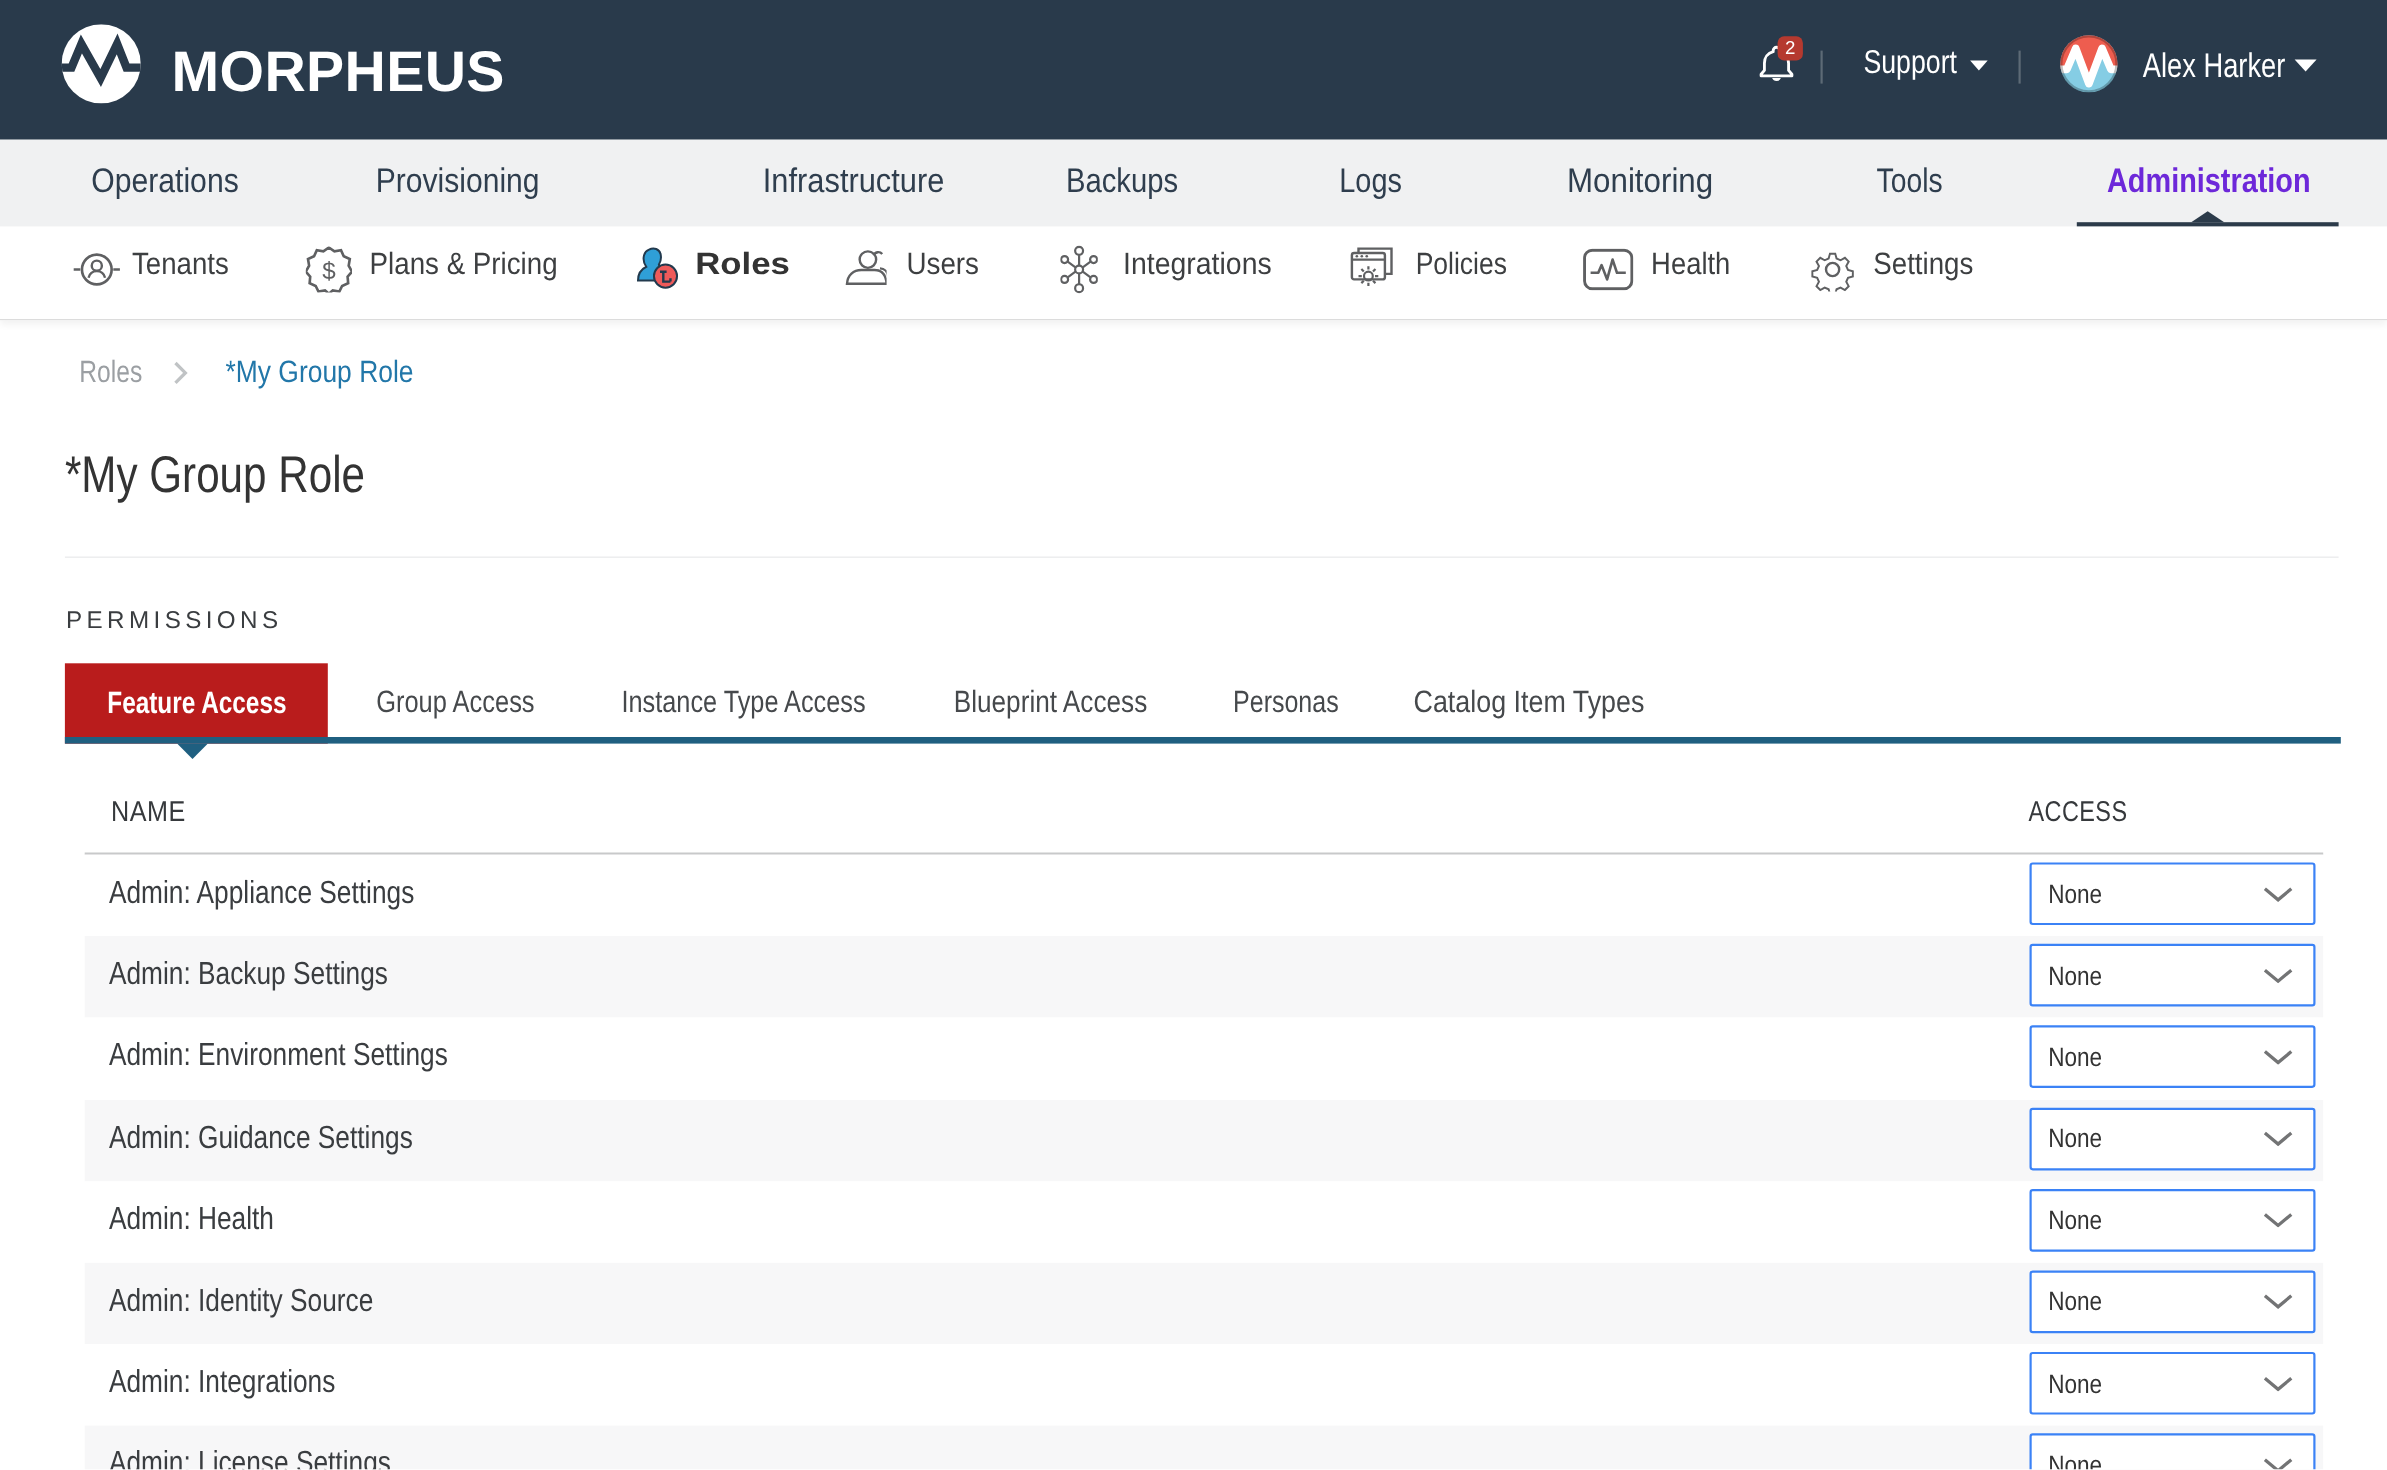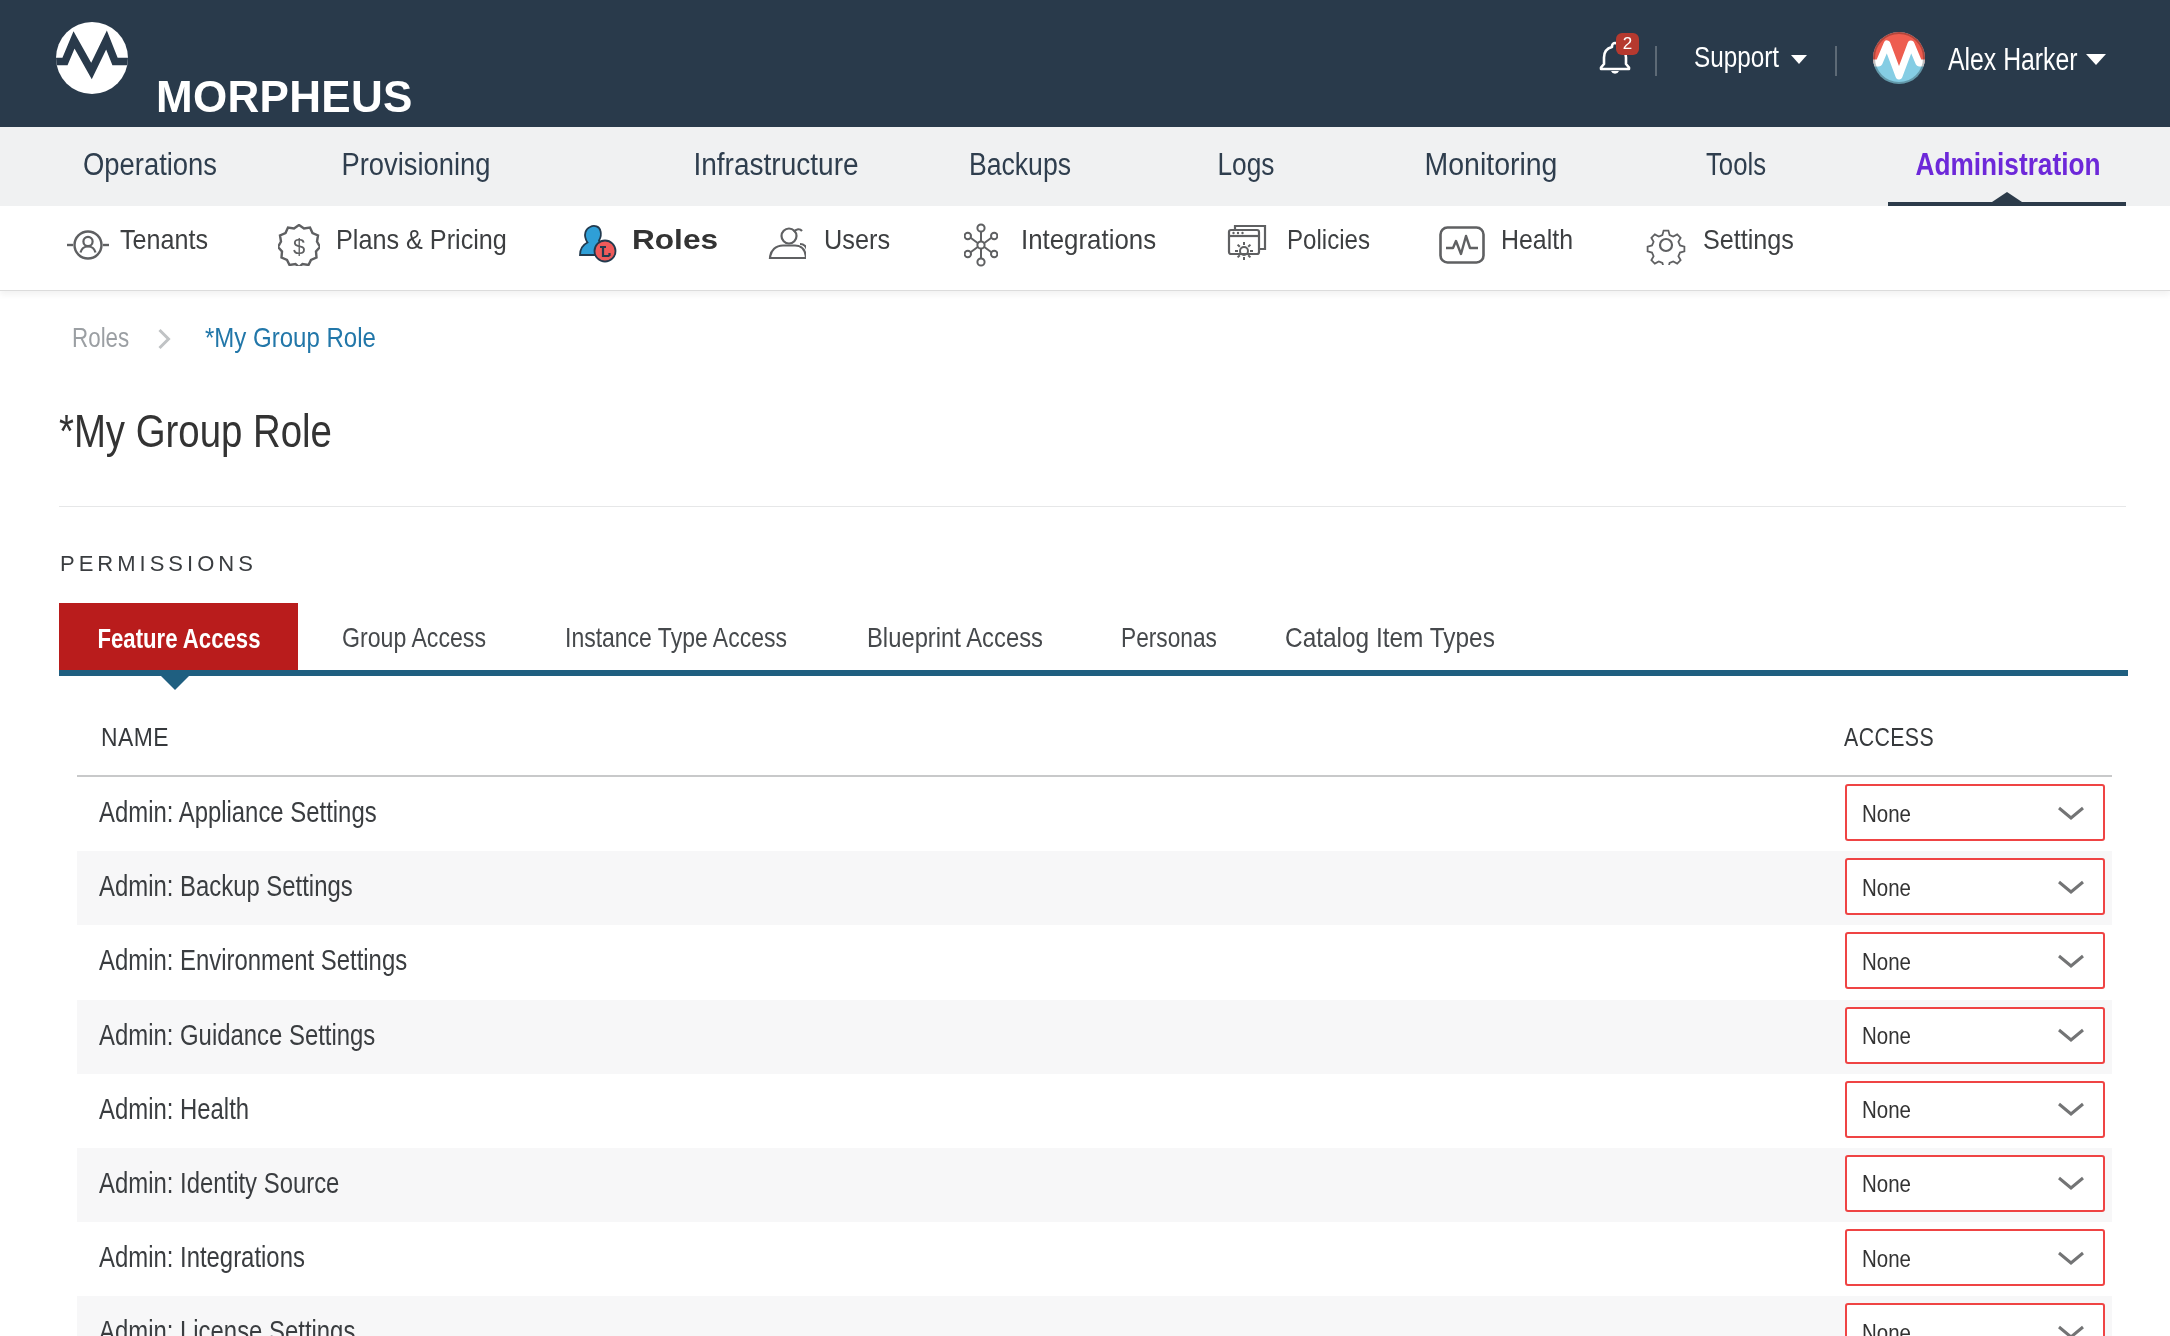--- a/index.html
+++ b/index.html
@@ -2,21 +2,21 @@
 <html><head>
 <meta charset="utf-8">
 <style>
 * { margin:0; padding:0; box-sizing:border-box; }
 html,body { width:2170px; height:1336px; background:#fff; font-family:"Liberation Sans", sans-serif; overflow:hidden; }
 #page { position:relative; width:2170px; height:1336px; background:#fff; overflow:hidden; }
 
 
 #topbar { position:absolute; left:0; top:0; width:2170px; height:127px; background:#293a4b; }
 #logo { position:absolute; left:56px; top:22px; }
-#brand { position:absolute; left:156px; top:36px; font-size:44px; font-weight:bold; color:#fff; letter-spacing:0.3px;margin-top:36px; }
+#brand { position:absolute; left:156px; top:36px; font-size:52px; font-weight:bold; color:#fff; letter-spacing:0.3px; }
 #search { position:absolute; left:1220px; top:30px; width:344px; height:58px; background:#57636f; border-radius:29px; }
 #search .ph { position:absolute; left:23px; top:13px; font-size:29px; color:#a9b1b8; transform:scaleX(0.83); transform-origin:0 50%; }
 #search svg { position:absolute; right:18px; top:14px; }
 #bell { position:absolute; left:1598px; top:40px; }
 #badge { position:absolute; left:1616px; top:33px; width:23px; height:22px; background:#b5392f; border-radius:6px; color:#fff; font-size:17px; text-align:center; line-height:22px; }
 .tdiv { position:absolute; top:46px; width:2px; height:30px; background:#5d6a76; }
 #support { position:absolute; left:1694px; top:40px; font-size:30px; color:#fff; transform:scaleX(0.81); transform-origin:0 50%; }
 .caret { position:absolute; width:0; height:0; border-left:8px solid transparent; border-right:8px solid transparent; border-top:9px solid #fff; }
 #avatar { position:absolute; left:1873px; top:32px; }
 #uname { position:absolute; left:1948px; top:42px; font-size:31px; color:#fff; transform:scaleX(0.80); transform-origin:0 50%; }
@@ -50,21 +50,21 @@
 #tabbar { position:absolute; left:59px; top:670px; width:2069px; height:6px; background:#1f5f80; }
 #tabtri { position:absolute; left:161px; top:676px; width:0; height:0; border-left:14px solid transparent; border-right:14px solid transparent; border-top:14px solid #1f5f80; }
 
 
 #thname { position:absolute; left:101px; top:722px; font-size:26px; color:#36393c; letter-spacing:0.5px; transform:scaleX(0.88); transform-origin:0 50%; }
 #thaccess { position:absolute; left:1844px; top:722px; font-size:26px; color:#36393c; letter-spacing:0.5px; transform:scaleX(0.82); transform-origin:0 50%; }
 #tbl { position:absolute; left:77px; top:775px; width:2035px; border-top:2px solid #c8c9ca; }
 .row { position:relative; width:2035px; height:74.2px; background:#fff; }
 .row.alt { background:#f7f7f8; }
 .row .nm { position:absolute; left:22px; top:calc(50% - 2px); transform:translateY(-50%) scaleX(0.824); transform-origin:0 50%; font-size:29px; color:#3a3d40; white-space:nowrap; }
-.sel { position:absolute; left:1768px; top:7px; width:260px; height:57px; background:#fff; border:2px solid #ef4444; border-radius:3px; }
+.sel { position:absolute; left:1768px; top:7px; width:260px; height:57px; background:#fff; border:2px solid #3b82f6; border-radius:3px; }
 .sel .v { position:absolute; left:15px; top:calc(50% + 1px); transform:translateY(-50%) scaleX(0.854); transform-origin:0 50%; font-size:24px; color:#333; }
 .sel svg { position:absolute; right:18px; top:50%; transform:translateY(-50%); }
 </style>
 </head>
 <body>
 <div id="page">
 
   <div id="topbar">
     <svg id="logo" width="72" height="72" viewBox="0 0 72 72">
       <circle cx="36" cy="36" r="36" fill="#fff"></circle>

